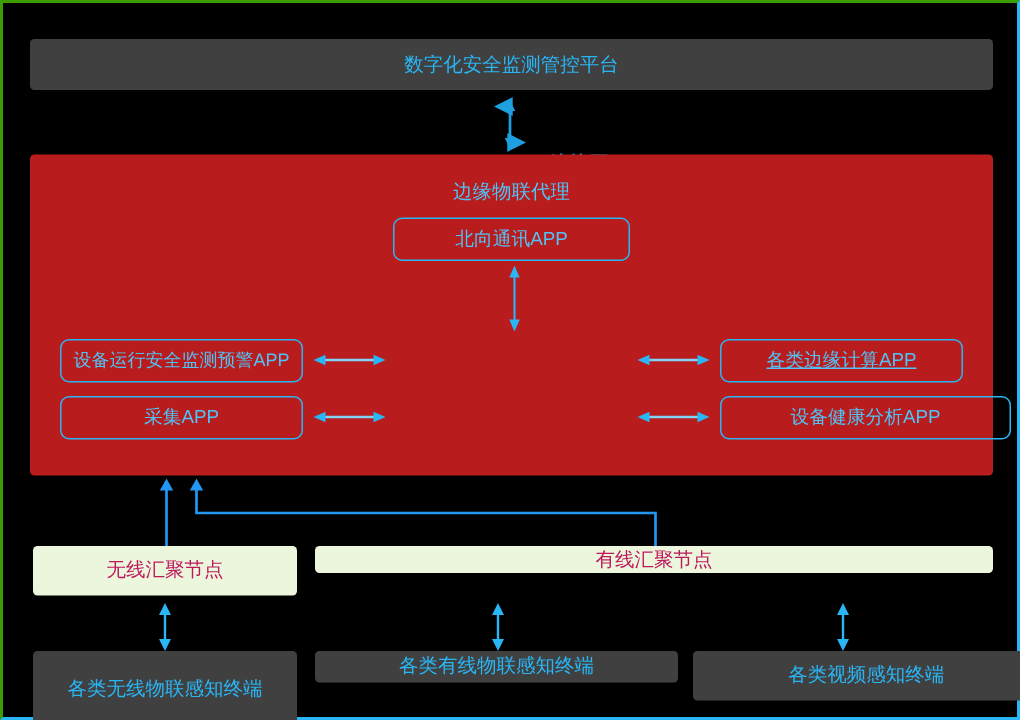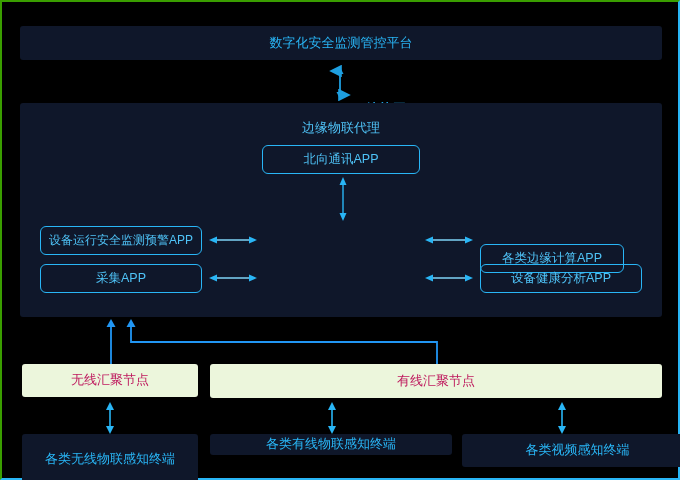--- a/index.html
+++ b/index.html
@@ -29,35 +29,35 @@
   .box {
     position: absolute;
     box-sizing: border-box;
     display: flex;
     align-items: center;
     justify-content: center;
     text-align: center;
     line-height: 1.25;
   }
   .blue-fill {
-    background: #0f172a;
+    background: #404040;
     color: #29b6f6;
     font-size: 13px;
     border-radius: 3px;
   }
   .green-fill {
     background: #ecf6dc;
     color: #be185d;
     font-size: 13px;
     border-radius: 3px;
   }
   .panel {
     position: absolute;
     box-sizing: border-box;
-    background: #0f172a;
+    background: #b91c1c;
     border-radius: 3px;
   }
   .panel-title {
     position: absolute;
     left: 0;
     right: 0;
     text-align: center;
     color: #4fc3f7;
     font-size: 13px;
   }
@@ -122,22 +122,22 @@
     <svg class="arrow-svg" style="left:316px; top:73px;" width="14" height="46">
       <line x1="7" y1="8" x2="7" y2="38" stroke="#29b6f6" stroke-width="1.4"></line>
       <polygon points="7,1 3.5,9 10.5,9" fill="#29b6f6"></polygon>
       <polygon points="7,45 3.5,37 10.5,37" fill="#29b6f6"></polygon>
     </svg>
 
 
     <div class="outline-box" style="left:20px; top:123px; width:162px; height:29px; font-size:12px;">设备运行安全监测预警APP</div>
     <div class="outline-box" style="left:20px; top:161px; width:162px; height:29px;">采集APP</div>
 
-    <div class="outline-box" style="left:460px; top:141px; width:144px; height:29px;">各类边缘计算APP</div>
-    <div class="outline-box" style="left:460px; top:161px; width:162px; height:29px;">设备健康分析APP</div>
+    <div class="outline-box" style="left:460px; top:123px; width:162px; height:29px;text-decoration:underline;">各类边缘计算APP</div>
+    <div class="outline-box" style="left:460px; top:161px; width:194px; height:29px;">设备健康分析APP</div>
 
     <svg class="arrow-svg" style="left:188px; top:130px;" width="50" height="14">
       <line x1="8" y1="7" x2="42" y2="7" stroke="#7fd4f7" stroke-width="1.6"></line>
       <polygon points="1,7 9,3.5 9,10.5" fill="#29b6f6"></polygon>
       <polygon points="49,7 41,3.5 41,10.5" fill="#29b6f6"></polygon>
     </svg>
     <svg class="arrow-svg" style="left:188px; top:168px;" width="50" height="14">
       <line x1="8" y1="7" x2="42" y2="7" stroke="#7fd4f7" stroke-width="1.6"></line>
       <polygon points="1,7 9,3.5 9,10.5" fill="#29b6f6"></polygon>
       <polygon points="49,7 41,3.5 41,10.5" fill="#29b6f6"></polygon>
@@ -158,21 +158,21 @@
   <svg class="arrow-svg" style="left:95px; top:316px;" width="360" height="46">
 
     <line x1="14" y1="46" x2="14" y2="7" stroke="#2196f3" stroke-width="1.8"></line>
     <polygon points="14,1 9.5,9 18.5,9" fill="#2196f3"></polygon>
 
     <path d="M340 46 L340 24 L34 24 L34 7" fill="none" stroke="#2196f3" stroke-width="1.8"></path>
     <polygon points="34,1 29.5,9 38.5,9" fill="#2196f3"></polygon>
   </svg>
 
   <div class="box green-fill" style="left:20px; top:362px; width:176px; height:33px;">无线汇聚节点</div>
-  <div class="box green-fill" style="left:208px; top:362px; width:452px; height:34px;">有线汇聚节点</div>
+  <div class="box green-fill" style="left:208px; top:362px; width:452px; height:18px;">有线汇聚节点</div>
 
   <svg class="arrow-svg" style="left:101px; top:400px;" width="14" height="32">
     <line x1="7" y1="6" x2="7" y2="26" stroke="#29b6f6" stroke-width="1.6"></line>
     <polygon points="7,0 3,8 11,8" fill="#29b6f6"></polygon>
     <polygon points="7,32 3,24 11,24" fill="#29b6f6"></polygon>
   </svg>
   <svg class="arrow-svg" style="left:323px; top:400px;" width="14" height="32">
     <line x1="7" y1="6" x2="7" y2="26" stroke="#29b6f6" stroke-width="1.6"></line>
     <polygon points="7,0 3,8 11,8" fill="#29b6f6"></polygon>
     <polygon points="7,32 3,24 11,24" fill="#29b6f6"></polygon>

